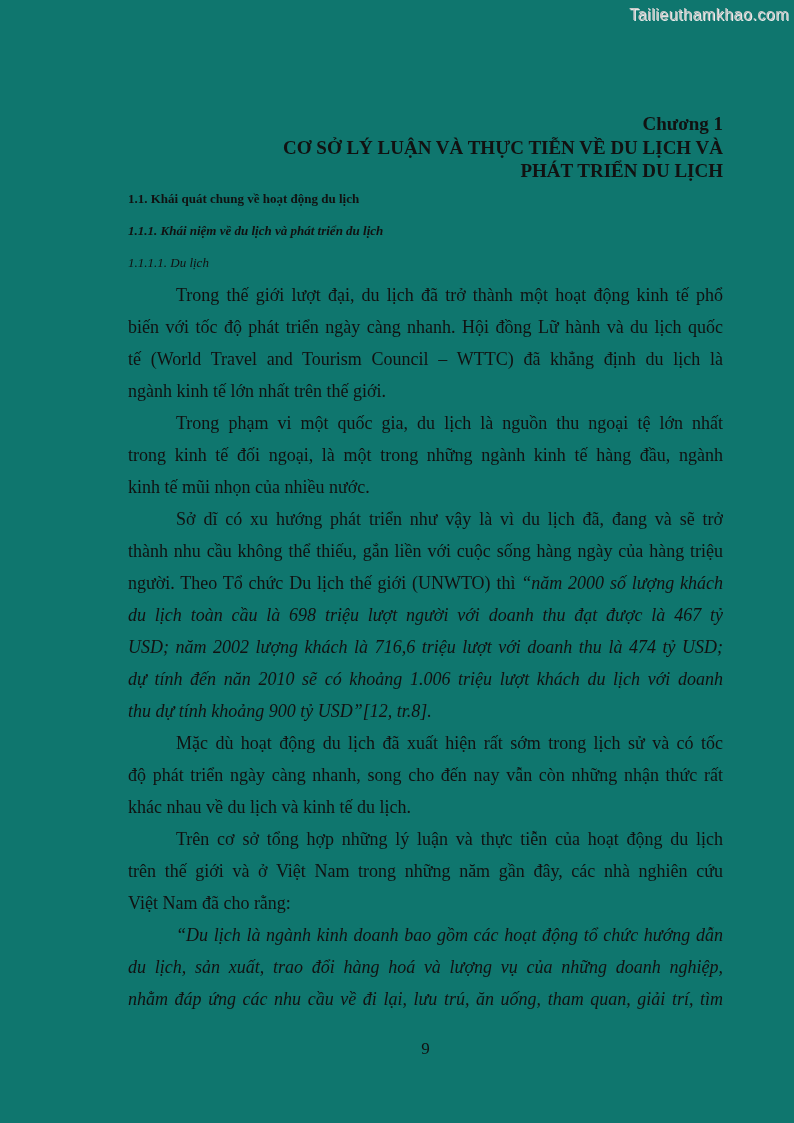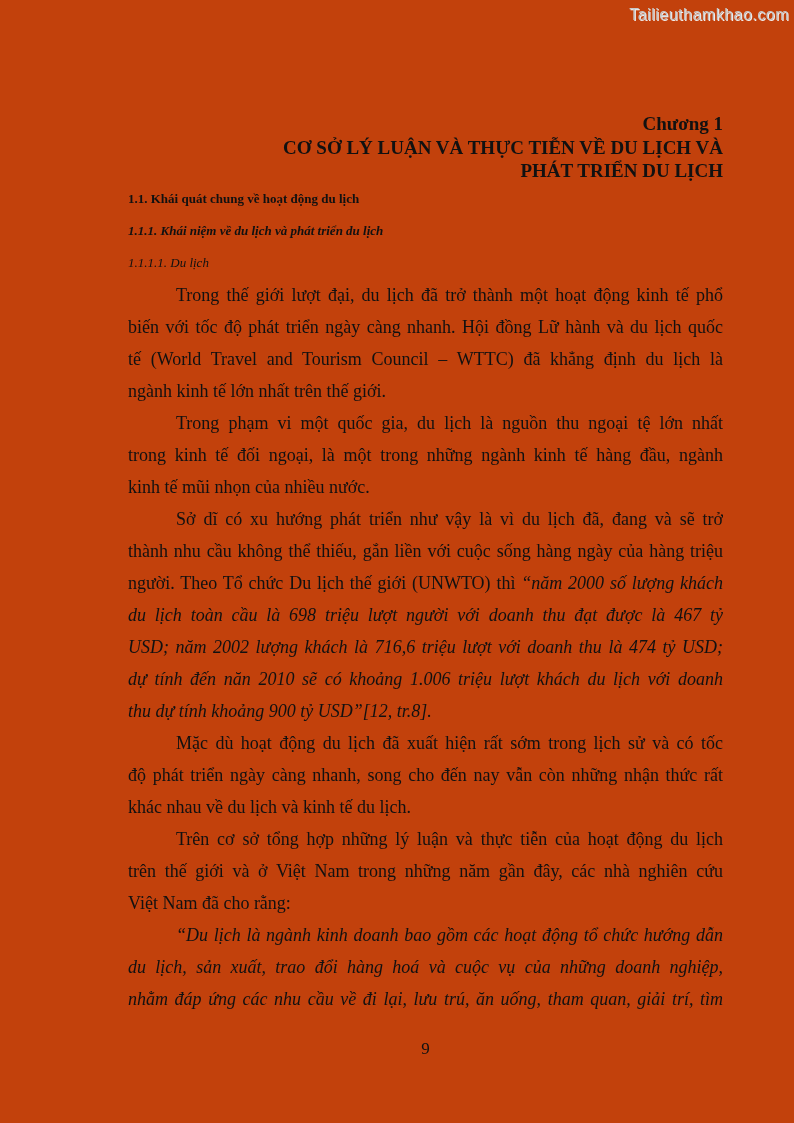--- a/index.html
+++ b/index.html
@@ -4,21 +4,21 @@
 <style>
   html, body {
     margin: 0;
     padding: 0;
     background: #ffffff;
   }
   .page {
     position: relative;
     width: 794px;
     height: 1123px;
-    background: #c2410c;
+    background: #0f766e;
     font-family: "Liberation Serif", "DejaVu Serif", serif;
     color: #111111;
     overflow: hidden;
   }
   .watermark {
     position: absolute;
     top: 6px;
     right: 5px;
     font-family: "Liberation Sans", "DejaVu Sans", sans-serif;
     font-size: 16px;
@@ -114,19 +114,19 @@
           <div class="ln just"><span>độ phát triển ngày càng nhanh, song cho đến nay vẫn còn những nhận thức rất</span></div>
           <div class="ln last"><span>khác nhau về du lịch và kinh tế du lịch.</span></div>
         </div>
         <div>
           <div class="ln ind just"><span>Trên cơ sở tổng hợp những lý luận và thực tiễn của hoạt động du lịch</span></div>
           <div class="ln just"><span>trên thế giới và ở Việt Nam trong những năm gần đây, các nhà nghiên cứu</span></div>
           <div class="ln last"><span>Việt Nam đã cho rằng:</span></div>
         </div>
         <div>
           <div class="ln ind just"><span class="it">“Du lịch là ngành kinh doanh bao gồm các hoạt động tổ chức hướng dẫn</span></div>
-          <div class="ln just"><span class="it">du lịch, sản xuất, trao đổi hàng hoá và cuộc vụ của những doanh nghiệp,</span></div>
+          <div class="ln just"><span class="it">du lịch, sản xuất, trao đổi hàng hoá và lượng vụ của những doanh nghiệp,</span></div>
           <div class="ln just"><span class="it">nhằm đáp ứng các nhu cầu về đi lại, lưu trú, ăn uống, tham quan, giải trí, tìm</span></div>
         </div>
       </div>
     <div class="page-number">9</div>
   </div>
 </div>
 
 </body></html>

